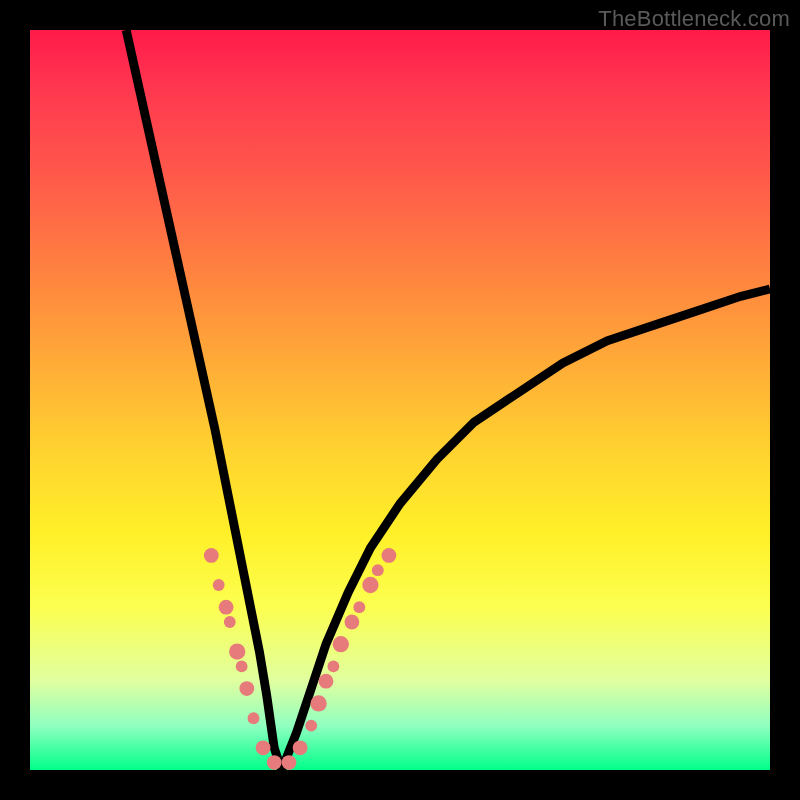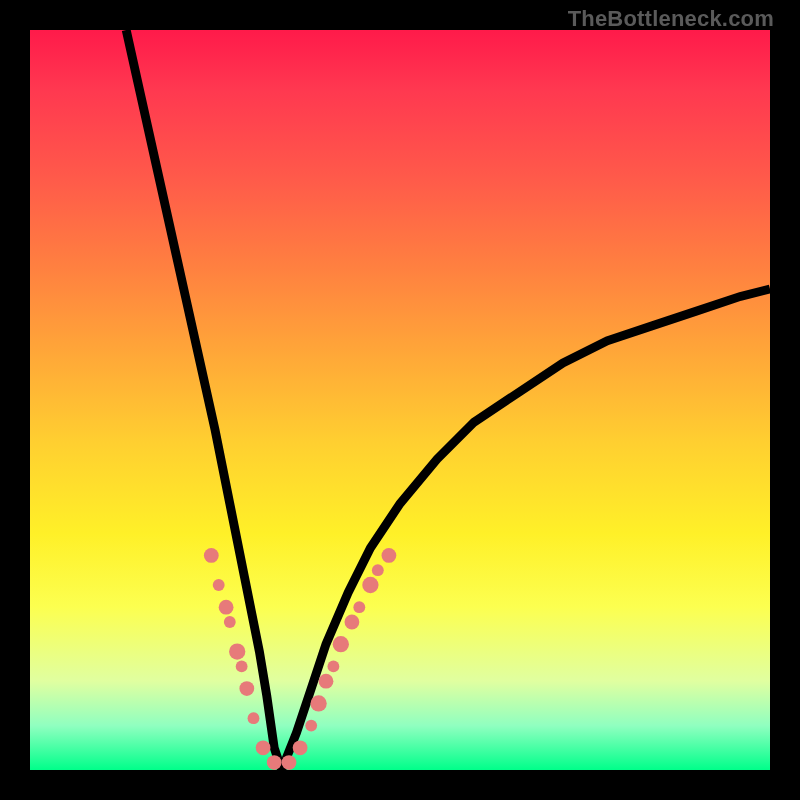--- a/index.html
+++ b/index.html
@@ -26,23 +26,23 @@
       #ffd030 56%,
       #fff028 68%,
       #fcff50 78%,
       #e0ffa0 88%,
       #90ffc0 94%,
       #00ff8a 100%);
   }
   .watermark {
     position: absolute;
     top: 6px;
-    right: 26px;
+    right: 10px;
     font-size: 22px;
-    font-weight: 700;
+    font-weight: 400;
     color: #5a5a5a;
     letter-spacing: 0.2px;
     user-select: none;
   }
   svg.plot {
     position: absolute;
     left: 0;
     top: 0;
     width: 740px;
     height: 740px;

